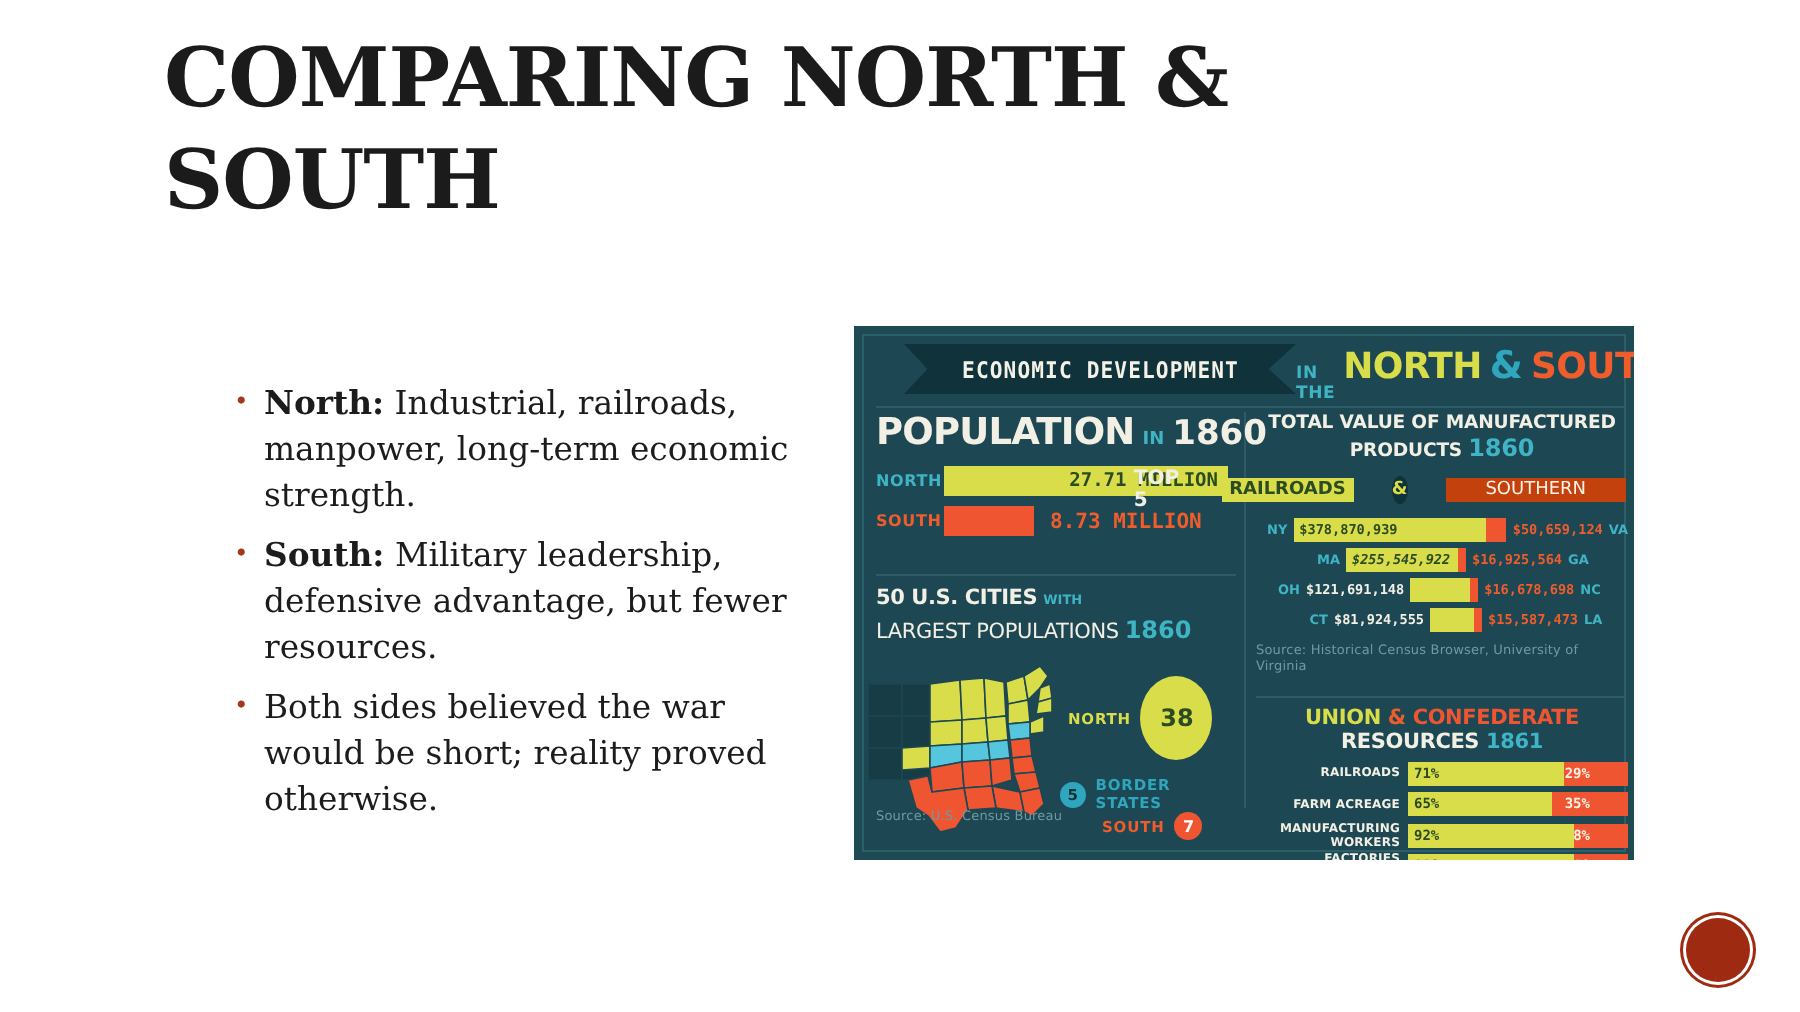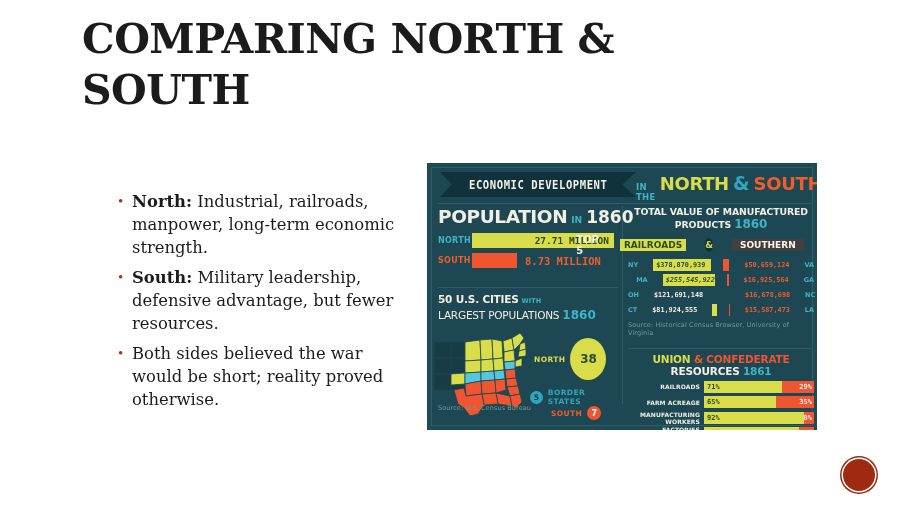--- a/index.html
+++ b/index.html
@@ -74,21 +74,21 @@
   #info-inner {
     position: absolute;
     inset: 4px;
     background: #1d4752;
     border: 1px solid #2c5f69;
   }
 
   
   #info-header {
     position: absolute;
-    left: 4px; top: 0; right: 0;
+    left: 16px; top: 0; right: 0;
     height: 33px;
   }
   #banner-ribbon {
     position: absolute;
     left: 4px; top: 4px;
     width: 196px; height: 25px;
     background: #10323a;
     clip-path: polygon(0 0, 100% 0, 93% 50%, 100% 100%, 0 100%, 6% 50%);
     display: flex; align-items: center; justify-content: center;
   }
@@ -171,29 +171,29 @@
   }
   #cities-source { position: absolute; left: 6px; top: 236px; }
 
   
   #mfg-block { position: absolute; left: 196px; top: 38px; width: 186px; }
   #mfg-title { color: #f2efe4; font-size: 9.3px; font-weight: bold; text-align: center; letter-spacing: -0.1px; }
   #mfg-title .yr { color: #3eb4c4; font-size: 12px; }
   #mfg-sub { display: flex; align-items: center; justify-content: center; gap: 21px; margin-top: 3px; position: relative; }
   #mfg-sub .plain { color: #f2efe4; font-size: 10px; font-weight: bold; }
   #mfg-sub .chipN { background: #d9dd4a; color: #2b4c22; font-size: 9px; font-weight: bold; padding: 1px 4px; }
-  #mfg-sub .chipS { background: #404040; color: #fff2e8; font-size: 9px; font-weight: bold; padding: 1px 8px; }
+  #mfg-sub .chipS { background: #c2410c; color: #fff2e8; font-size: 9px; font-weight: normal; padding: 1px 20px; }
   #mfg-sub .ampc {
     width: 14px; height: 14px; border-radius: 50%; background: #10323a;
     color: #d9dd4a; font-size: 9px; font-weight: bold;
     display: flex; align-items: center; justify-content: center;
     margin: 0 -2px; z-index: 2;
   }
 
-  .state-row { display: flex; align-items: center; height: 12px; margin-top: 3px; gap: 12px; }
+  .state-row { display: flex; align-items: center; height: 12px; margin-top: 3px; }
   .st-abbr-n { color: #3eb4c4; font-size: 6.5px; font-weight: bold; width: 16px; text-align: right; padding-right: 3px; }
   .st-bar-n { background: #d9dd4a; height: 12px; display: flex; align-items: center; }
   .st-bar-n span { color: #2b4c22; font-size: 6.8px; font-weight: bold; padding-left: 3px; white-space: nowrap; font-family: "DejaVu Sans Mono", monospace; }
   .st-bar-s { background: #ef5531; height: 12px; }
   .st-val-s { color: #ef5d2c; font-size: 6.8px; font-weight: bold; padding-left: 3px; white-space: nowrap; font-family: "DejaVu Sans Mono", monospace; }
   .st-abbr-s { color: #3eb4c4; font-size: 6.5px; font-weight: bold; padding-left: 3px; }
 
   #mfg-source { margin-top: 5px; }
 
   
@@ -204,21 +204,21 @@
   #res-title .conf { color: #ef5531; }
   #res-title .resw { color: #f2efe4; }
   #res-title .yr { color: #3eb4c4; }
 
   .res-row { display: flex; align-items: center; height: 12px; margin-top: 3.5px; }
   .res-label { color: #f2efe4; font-size: 6px; font-weight: bold; width: 72px; text-align: right; padding-right: 4px; letter-spacing: .1px; }
   .res-bar { flex: 1; height: 12px; display: flex; }
   .res-l { background: #d9dd4a; display: flex; align-items: center; }
   .res-l span { color: #2b4c22; font-size: 7px; font-weight: bold; padding-left: 3px; font-family: "DejaVu Sans Mono", monospace;}
   .res-r { background: #ef5531; display: flex; align-items: center; justify-content: flex-end; }
-  .res-r span { color: #fff1e6; font-size: 7px; font-weight: bold; padding-right: 2px; font-family: "DejaVu Sans Mono", monospace;}
+  .res-r span { color: #fff1e6; font-size: 7px; font-weight: bold; padding-right: 19px; font-family: "DejaVu Sans Mono", monospace;}
 
   
   #corner-circle {
     position: absolute;
     left: 843px; top: 459px;
     width: 32px; height: 32px;
     border-radius: 50%;
     background: #9e2b11;
     box-shadow: 0 0 0 1.5px #ffffff, 0 0 0 3px #9e2b11;
   }

